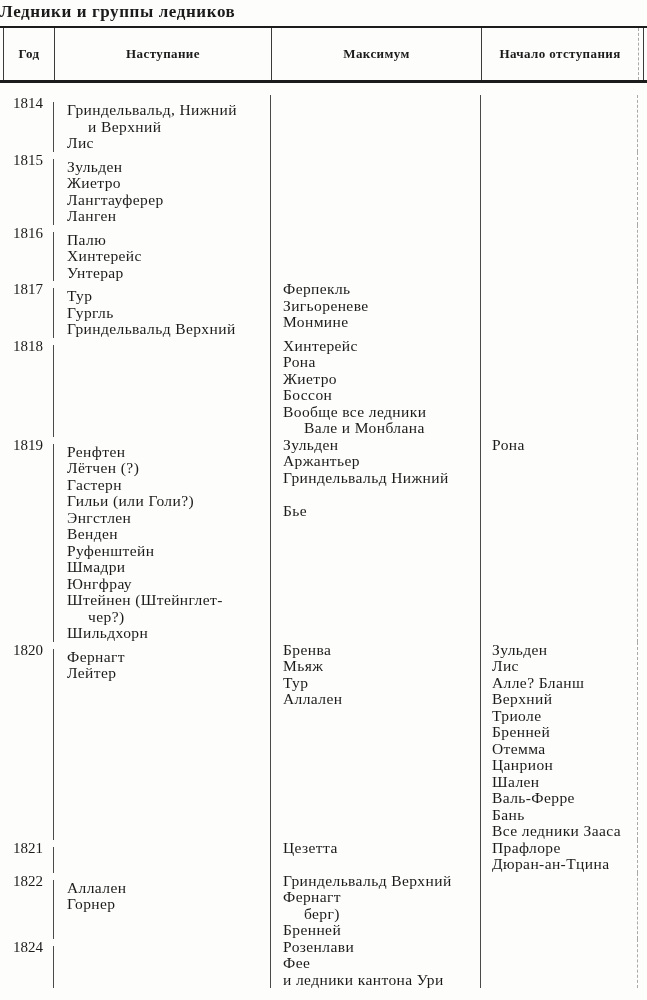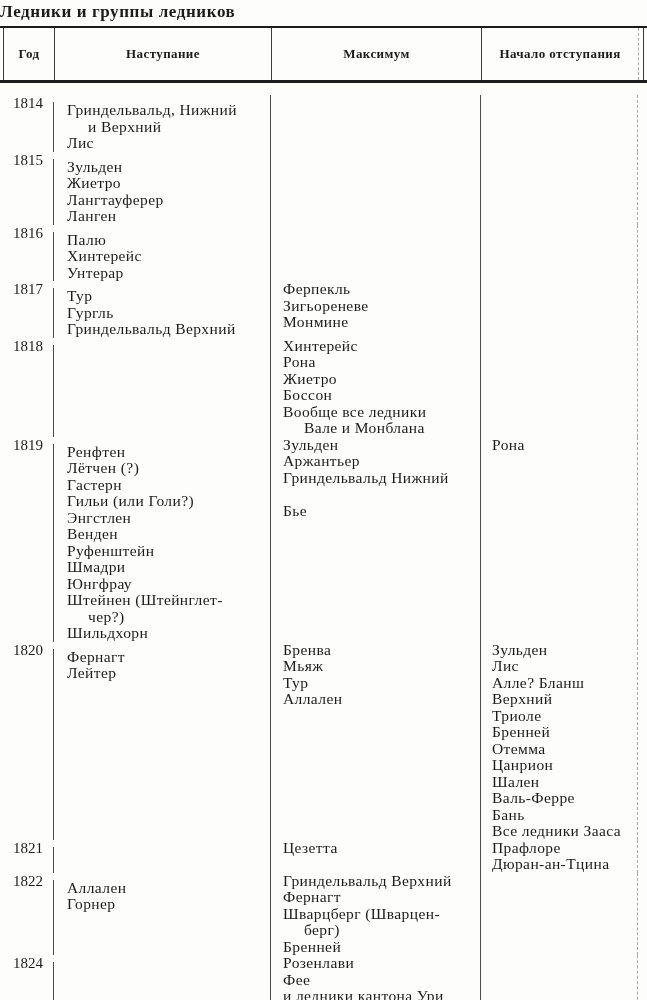--- a/index.html
+++ b/index.html
@@ -203,21 +203,20 @@
         </div>
         <div class="grid trow">
           <div class="cell c-year">1822</div>
           <div class="cell c-adv">
             <div class="ln">Аллален</div>
             <div class="ln">Горнер</div>
           </div>
           <div class="cell c-max">
             <div class="ln">Гриндельвальд Верхний</div>
             <div class="ln">Фернагт</div>
-            <div class="ln">Шварцберг (Шварцен-</div>
             <div class="ln ind">берг)</div>
             <div class="ln">Бренней</div>
           </div>
           <div class="cell c-ret"></div>
         </div>
         <div class="grid trow">
           <div class="cell c-year">1824</div>
           <div class="cell c-adv"></div>
           <div class="cell c-max">
             <div class="ln">Розенлави</div>

